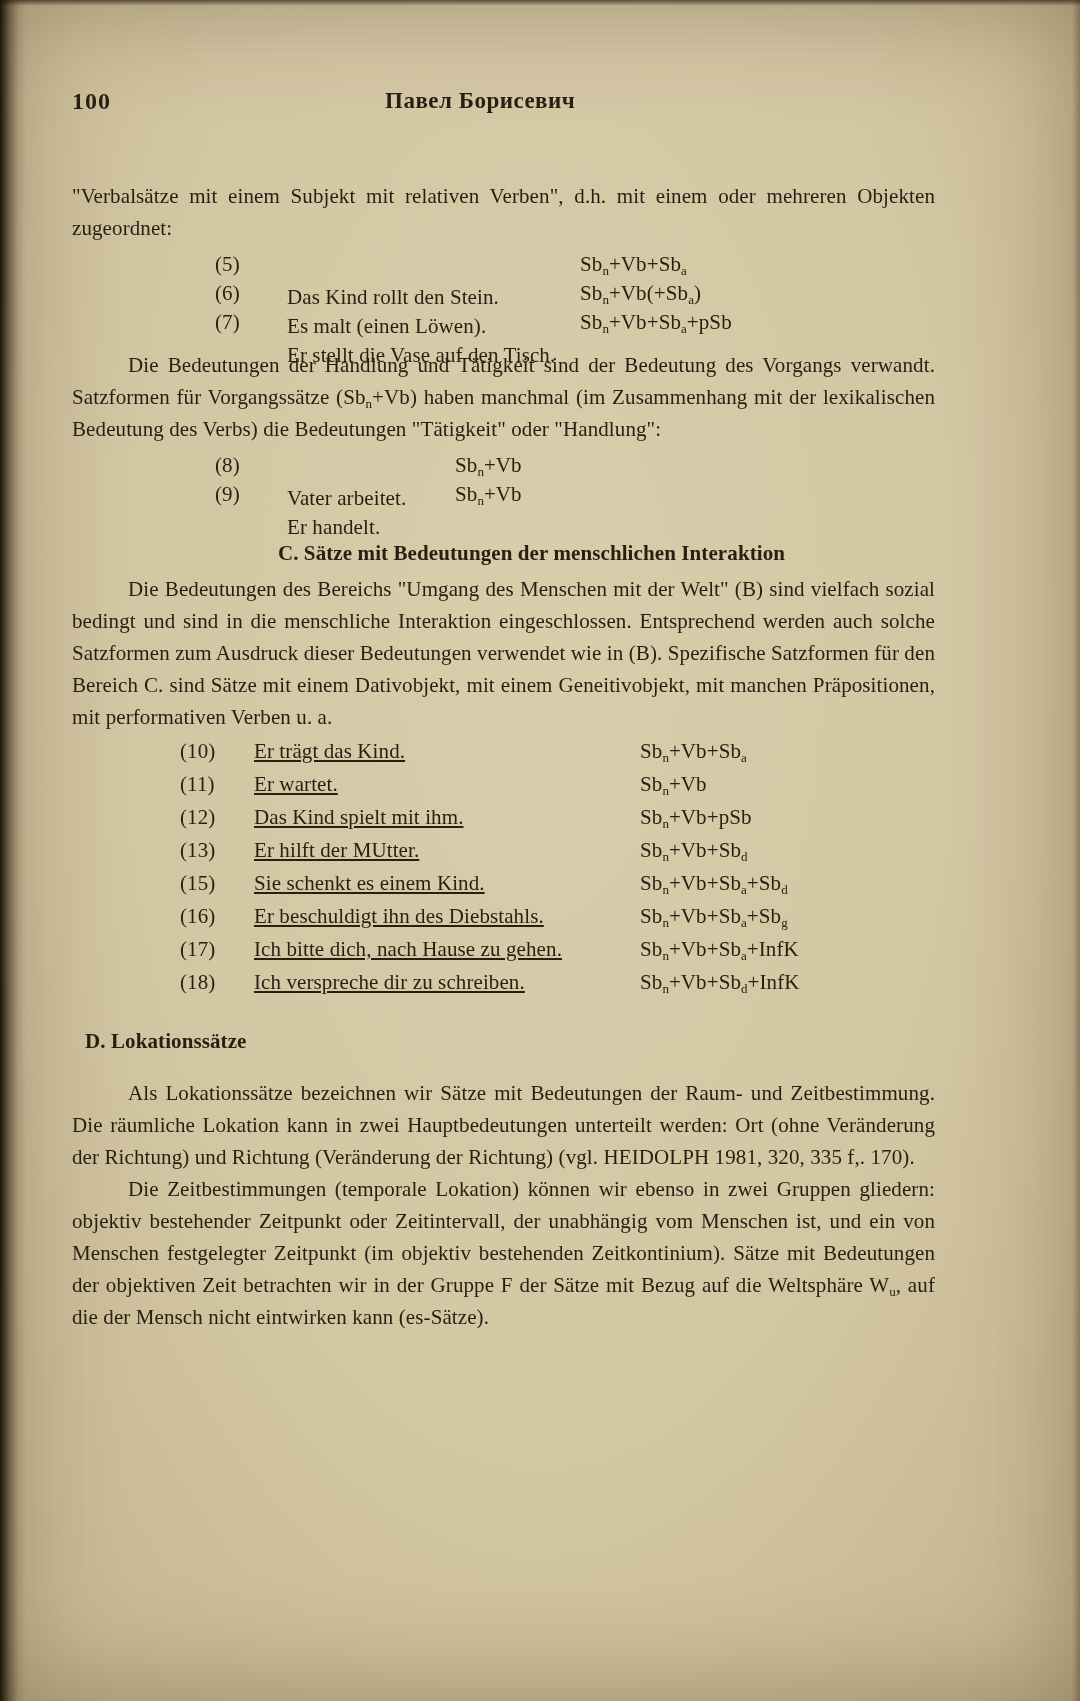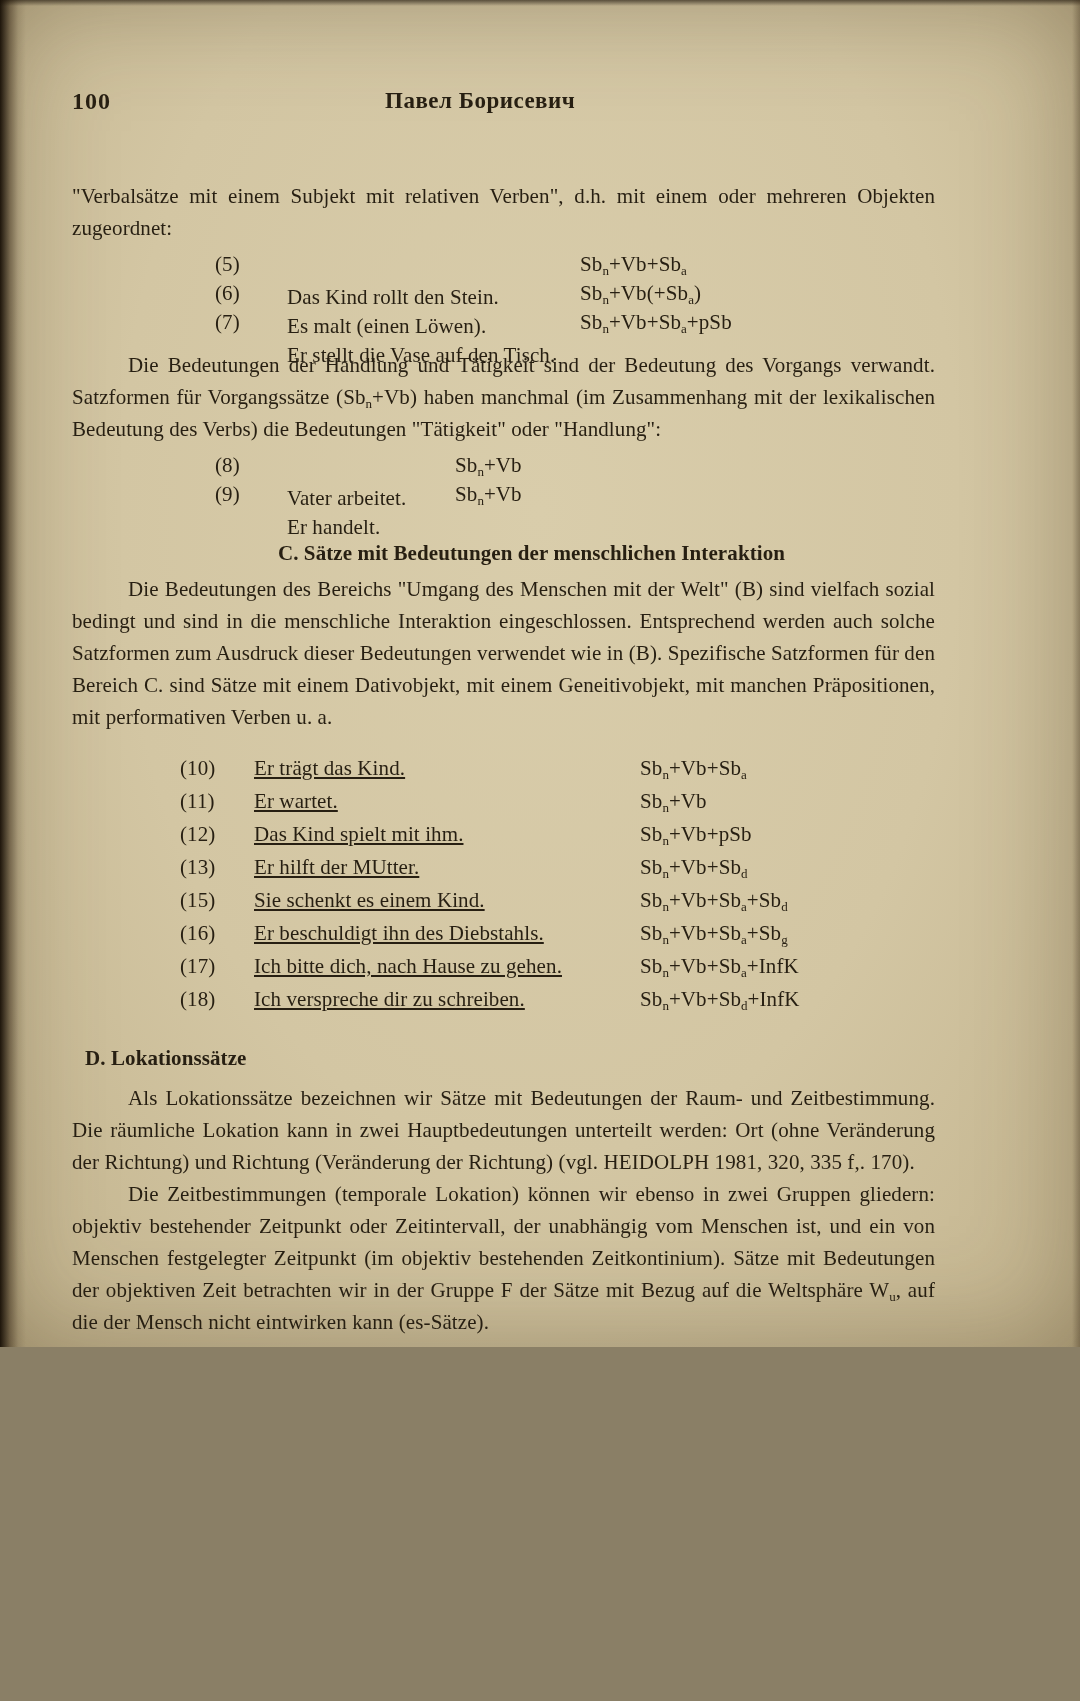--- a/index.html
+++ b/index.html
@@ -1,19 +1,19 @@
 <!DOCTYPE html>
 <html><head>
 <meta charset="utf-8">
 <style>
   * { margin:0; padding:0; box-sizing:border-box; }
   html, body { background:#8a7f66; }
   .page {
     position:relative;
-    width:1080px; height:1347px;
+    width:1080px; height:1701px;
     margin:0 auto;
     background: radial-gradient(ellipse at 50% 38%, #d9cdab 0%, #d3c6a3 55%, #c3b48e 100%);
     color: #271f12;
     font-family: "Liberation Serif", "DejaVu Serif", serif;
     overflow:hidden;
     box-shadow: inset 0 0 110px rgba(70,55,30,.38);
   }
   .gutter {
     position:absolute; left:0; top:0; bottom:0; width:26px;
     background: linear-gradient(90deg, rgba(22,14,5,.95) 0%, rgba(55,40,22,.5) 38%, rgba(90,75,50,.18) 70%, rgba(0,0,0,0) 100%);
@@ -48,24 +48,24 @@
   }
   .para { text-align: justify; }
   .para.indent { text-indent: 56px; }
   .para.no-indent { text-indent: 0; }
   .para.mt-intro { margin-top: 62px; }
   .para.mt-std   { margin-top: 14px; }
   .para.mt-sm    { margin-top: 4px; }
 
   .heading { font-weight: bold; line-height: 32px; }
   .heading.heading-c { margin: 30px 0 4px 56px; text-align: center; }
-  .heading.heading-d { margin: 26px 0 8px 13px; }
+  .heading.heading-d { margin: 26px 0 20px 13px; }
 
   .examples { position:relative; margin-top:4px; }
-  .examples.g3 { margin-top:19px; }
+  .examples.g3 { margin-top:2px; }
   .ex-row { position:relative; height:29px; }
   .g3 .ex-row { height:33px; }
   .ex-row span { position:absolute; top:0; white-space:nowrap; }
   .g1 .num, .g2 .num { left:143px; }
   .g1 .sent, .g2 .sent { left:215px;margin-top:33px; }
   .g1 .form { left:508px; }
   .g2 .form { left:383px; }
   .g3 .num { left:108px; }
   .g3 .sent { left:182px;text-decoration:underline; }
   .g3 .form { left:568px; }

